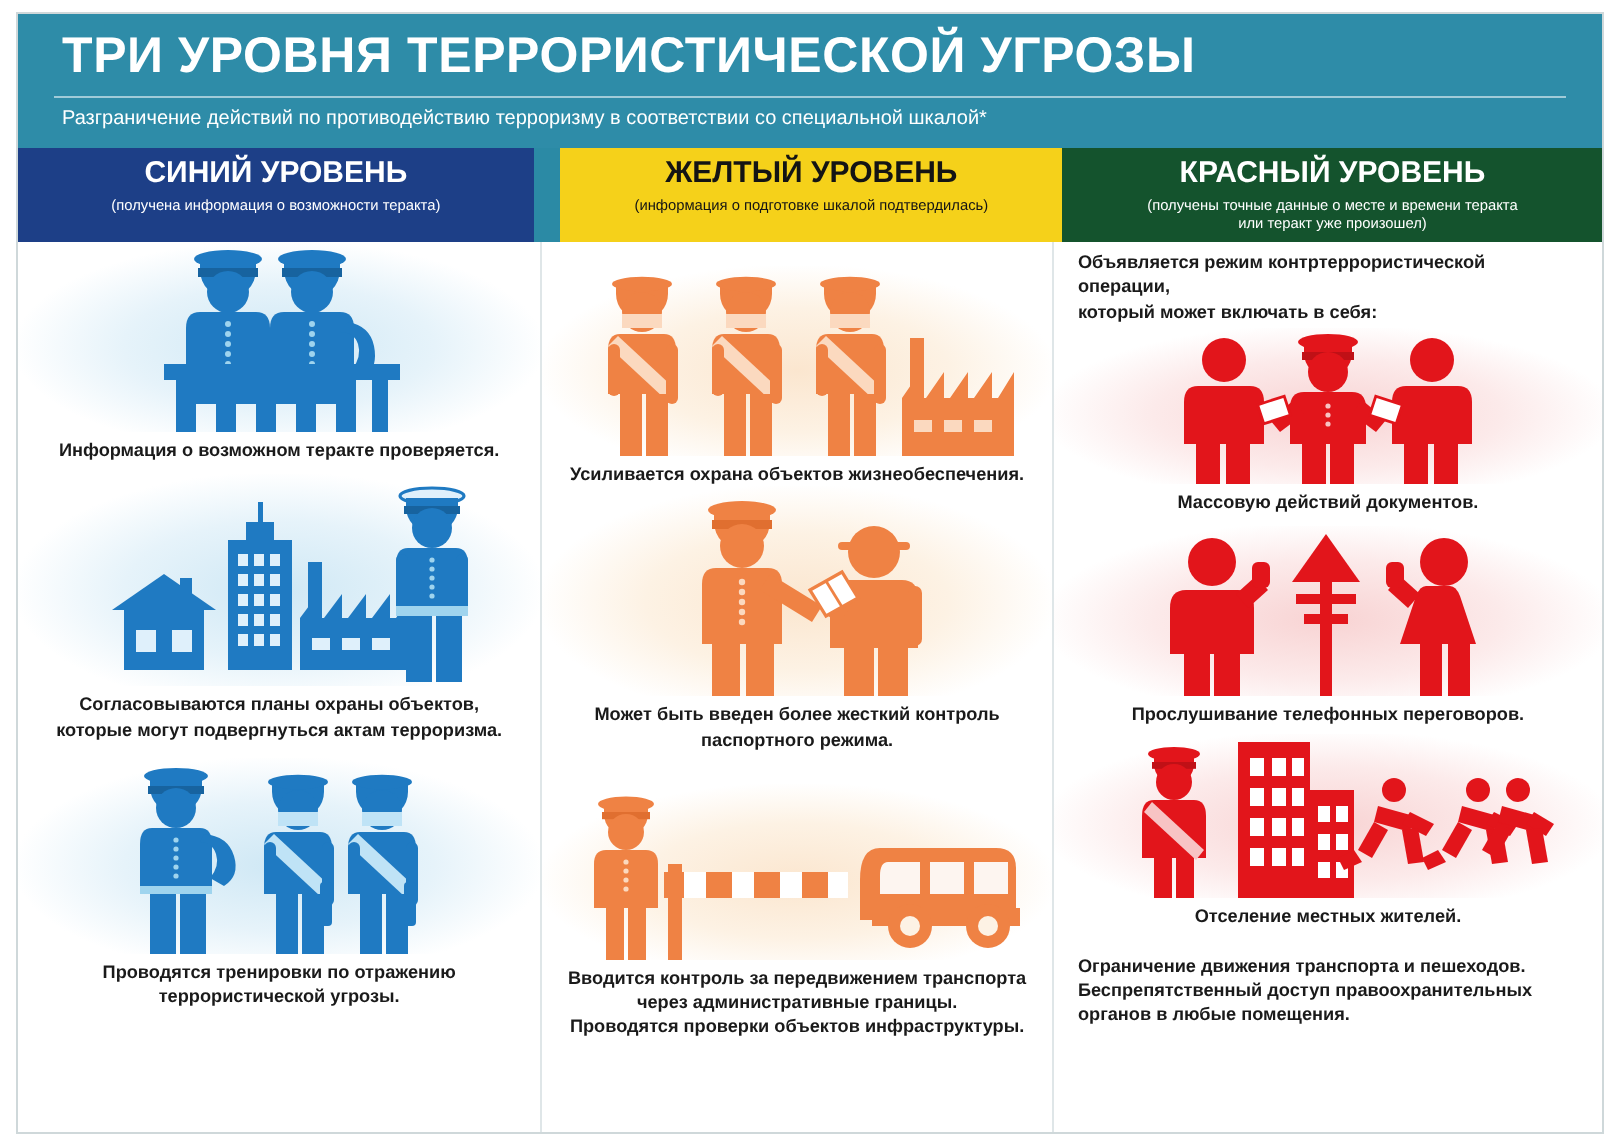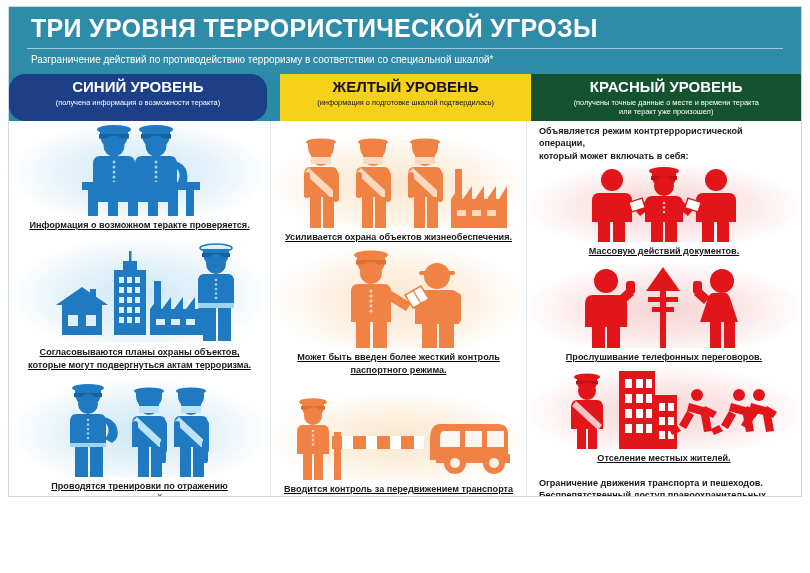--- a/index.html
+++ b/index.html
@@ -10,21 +10,21 @@
     overflow: hidden;
   }
   .poster {
     position: relative;
     width: 810px; height: 573px;
     background: #ffffff;
     padding: 6px 8px 6px 8px;
   }
   .frame {
     position: relative;
-    width: 794px; height: 491px;
+    width: 794px; height: 561px;
     background: #2b8aa5;
     border: 1px solid #cfd8da;
     overflow: hidden;
   }
   
   .hdr {
     background: #2e8ca8;
     padding: 6px 0 4px 0;
   }
   .hdr-title {
@@ -41,38 +41,38 @@
   }
   .hdr-sub {
     color: #ffffff;
     font-size: 10px;
     font-weight: normal;
     padding: 0 0 5px 22px;
   }
   
   .bands { display: flex; width: 100%; height: 47px; }
   .band { position: relative; text-align: center; padding-top: 5px; }
-  .band.blue   { width: 33.1%; background: #1d3f87; border-radius: 16px; }
+  .band.blue   { width: 33.1%; background: #1d3f87; }
   .band.yellow { width: 32.3%; background: #f5d11a; margin-left: 13px; }
   .band.red    { width: 34.6%; background: #14532d; }
   .band-title { font-size: 15px; font-weight: bold; line-height: 1.1; }
   .band-sub   { font-size: 7.4px; line-height: 1.25; margin-top: 2px; }
   .band.blue .band-title, .band.blue .band-sub { color: #ffffff; }
   .band.yellow .band-title, .band.yellow .band-sub { color: #141414; }
   .band.red .band-title, .band.red .band-sub { color: #ffffff; }
 
   
   .cols { display: flex; background: #ffffff; height: 465px; }
   .col { position: relative; }
   .col.blue   { width: 33.1%; }
   .col.yellow { width: 32.3%; }
   .col.red    { width: 34.6%; }
   .col.blue, .col.yellow { border-right: 1px solid #dfe6e8; }
 
-  .cell { position: relative; text-align: center; text-decoration: underline; }
+  .cell { position: relative; text-align: center; }
   .art { position: relative; display: flex; align-items: flex-end;
          justify-content: center; }
   .cap { font-size: 9.1px; font-weight: bold; color: #1a1a1a;
          line-height: 1.35; padding: 3px 12px 0 12px; }
   .cap.pre { padding-bottom: 2px; }
   .glow-b { background: radial-gradient(ellipse at 50% 55%, #cfe8f5 0%, #e6f3fa 42%, #ffffff 72%); }
   .glow-y { background: radial-gradient(ellipse at 50% 55%, #fbe6cf 0%, #fdf2e4 42%, #ffffff 72%); }
   .glow-r { background: radial-gradient(ellipse at 50% 55%, #f8d3d3 0%, #fceaea 45%, #ffffff 74%); }
   svg { display: block; }
 </style>

